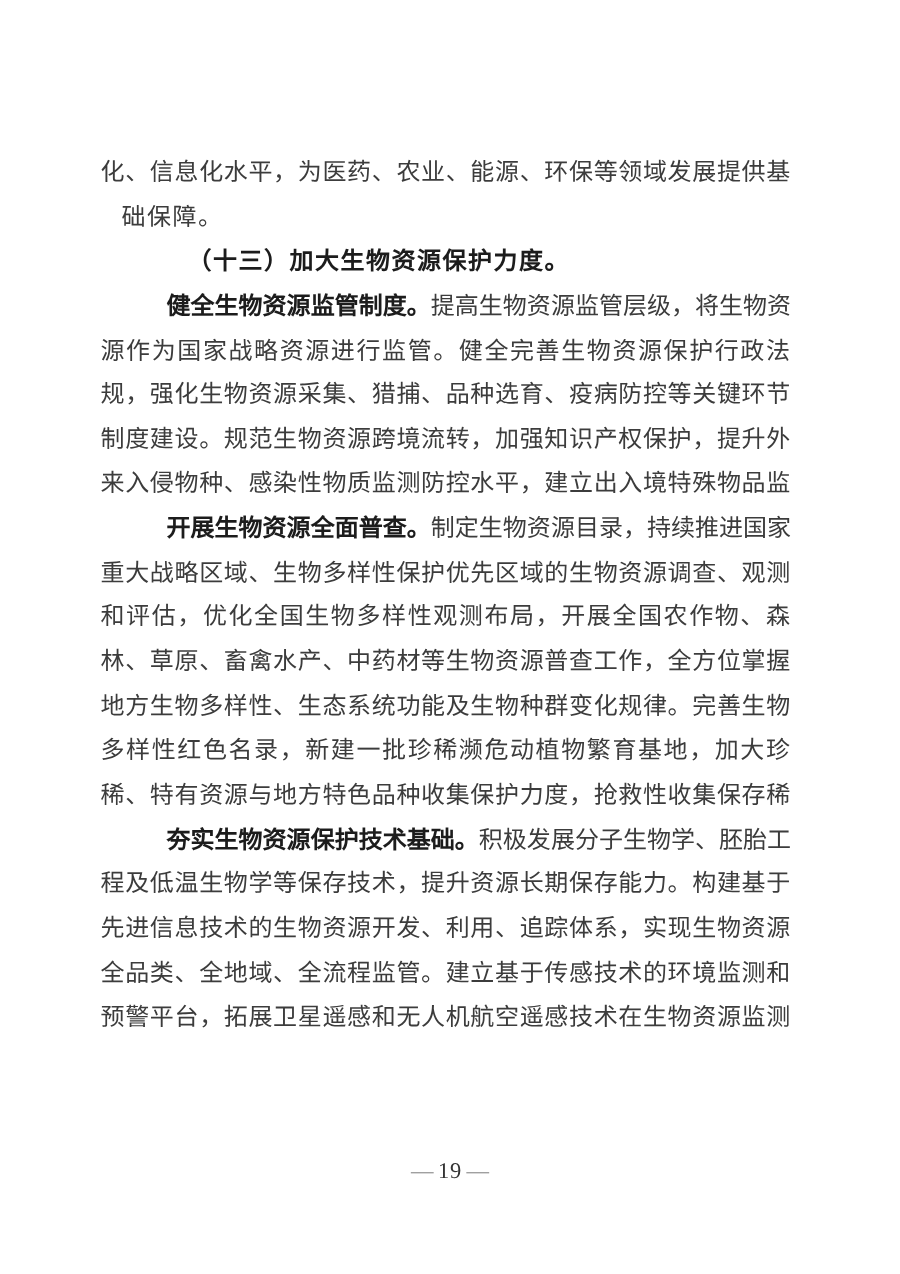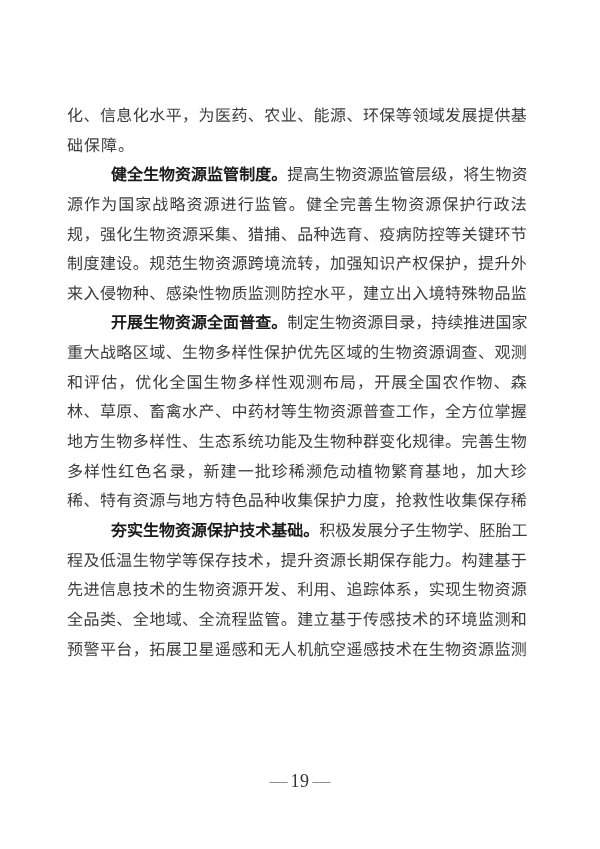--- a/index.html
+++ b/index.html
@@ -28,33 +28,33 @@
     line-height: 29.65px;
     white-space: nowrap;
   }
   
   .line.fill {
     display: flex;
     justify-content: space-between;
     align-items: baseline;
   }
   .line.indent { padding-left: 44px; }
-  .line:not(.fill) { letter-spacing: 1px; }
+  .line:not(.fill) { letter-spacing: 1px; margin-left: 14px; }
   .ch { display: inline-block; }
   .bold {
     font-weight: bold;
     color: #1c1c1c;
   }
   .footer {
     position: absolute;
     top: 771px;
     left: 0;
     width: 600px;
     text-align: center;
-    font-size: 18px;
+    font-size: 15px;
     line-height: 20px;
   }
   .footer .dash {
     color: #8a8a8a;
     padding: 0 3px;
   }
   .footer .num {
     color: #343434;
     letter-spacing: 0.5px;
   }
@@ -89,20 +89,21 @@
         <span class="ch">等</span>
         <span class="ch">领</span>
         <span class="ch">域</span>
         <span class="ch">发</span>
         <span class="ch">展</span>
         <span class="ch">提</span>
         <span class="ch">供</span>
         <span class="ch">基</span>
       </div>
       <div class="line"><span class="">础保障。</span></div>
+      <div class="line indent"><span class="bold">（十三）加大生物资源保护力度。</span></div>
       <div class="line fill indent">
         <span class="ch bold">健</span>
         <span class="ch bold">全</span>
         <span class="ch bold">生</span>
         <span class="ch bold">物</span>
         <span class="ch bold">资</span>
         <span class="ch bold">源</span>
         <span class="ch bold">监</span>
         <span class="ch bold">管</span>
         <span class="ch bold">制</span>

